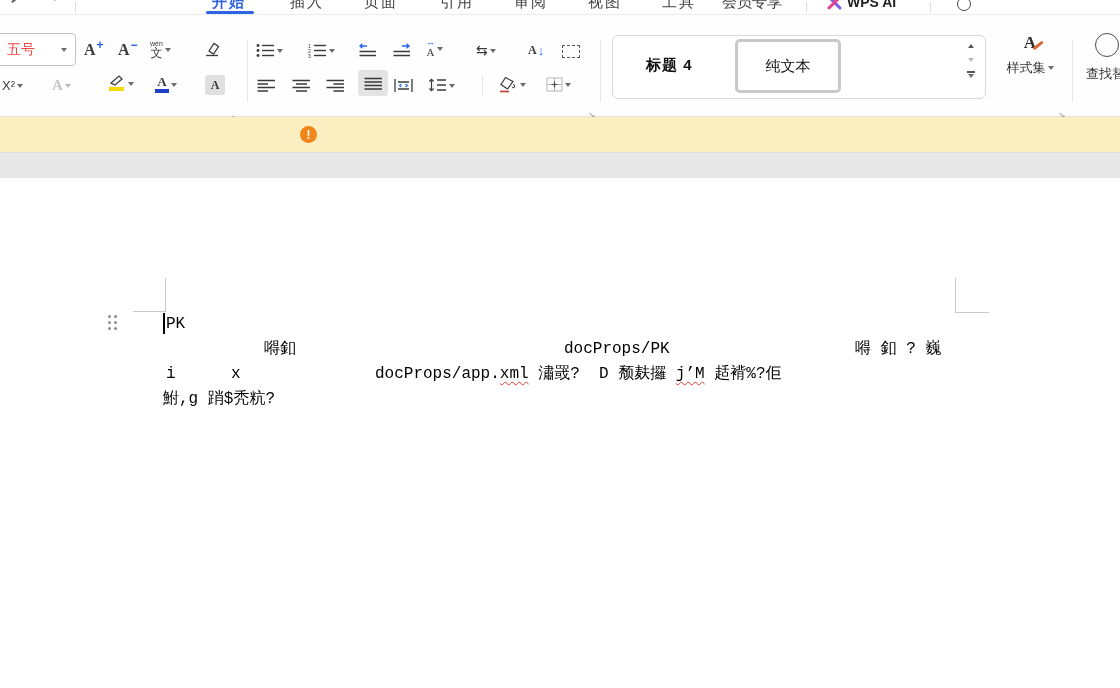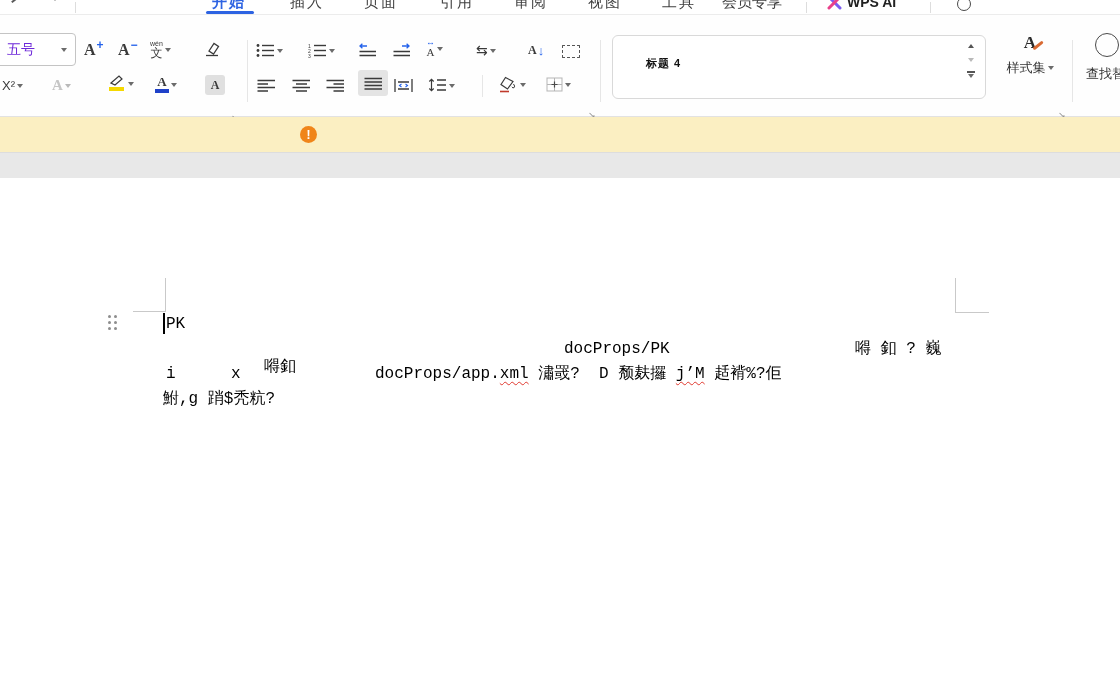--- a/index.html
+++ b/index.html
@@ -25,21 +25,21 @@
   .vdiv{position:absolute;width:1px;background:#e6e6e6}
   .ctl{position:absolute;display:flex;align-items:center;justify-content:center;gap:2px;
        height:26px;color:#3a3a3a;cursor:default}
   .chev{width:0;height:0;border:3.5px solid transparent;border-top:4px solid #6b6b6b;margin-top:4px}
   .chev.lite{border-top-color:#b9b9b9}
   .chevup{width:0;height:0;border:3.5px solid transparent;border-bottom:4px solid #555;margin-bottom:4px}
   .sel{background:#e4e4e4;border-radius:3px}
   .fontsize-box{position:absolute;left:-8px;top:33px;width:84px;height:33px;border:1px solid #c4c4c4;
                 border-radius:4px;background:#fff;display:flex;align-items:center;justify-content:space-between;
                 padding:0 8px 0 14px;box-sizing:border-box}
-  .fontsize-box span{font-size:14px;color:#6d28d9}
+  .fontsize-box span{font-size:14px;color:#ef4444}
   .bigA{font-size:16px;font-weight:bold;font-family:"Liberation Serif",serif}
   .supmark{color:#2563eb;font-size:12px;font-weight:bold;margin-left:-1px;transform:translateY(-5px)}
   .pinyin{display:flex;flex-direction:column;align-items:center;line-height:1}
   .pinyin .py{font-size:7px;color:#3a3a3a}
   .pinyin .ch{font-size:12px}
   .txt13{font-size:13px}
   .grayA{color:#c6c6c6;font-size:15px;font-weight:bold;font-family:"Liberation Serif",serif}
   .colorA{display:flex;flex-direction:column;align-items:center;line-height:1}
   .colorA .a{font-size:13px;font-weight:bold;font-family:"Liberation Serif",serif}
   .colorA .bar{width:14px;height:3.5px;margin-top:1px}
@@ -50,21 +50,21 @@
   .sortA{font-size:12px;font-weight:bold;font-family:"Liberation Serif",serif}
   .sortArr{color:#2563eb;font-size:13px;font-weight:bold;margin-left:-1px}
   .scaleWrap{display:flex;flex-direction:column;align-items:center;line-height:1}
   .scaleWrap .arr{font-size:9px;color:#2563eb}
   .scaleWrap .a{font-size:11px;font-family:"Liberation Serif",serif}
   .expand{position:absolute;font-size:9px;color:#8a8a8a}
 
   
   .gallery{position:absolute;left:612px;top:35px;width:372px;height:62px;border:1px solid #d9d9d9;
            border-radius:6px;background:#fff}
-  .gal-h4{position:absolute;left:33px;top:20px;font-size:11px;font-weight:bold;color:#111;letter-spacing:1px}
+  .gal-h4{position:absolute;left:33px;top:20px;font-size:15px;font-weight:bold;color:#111;letter-spacing:1px}
   .gal-plain{position:absolute;left:122px;top:3px;width:100px;height:48px;border:3px solid #c9c9c9;
              border-radius:5px;background:#fff;display:flex;align-items:center;justify-content:center;
              font-size:15px;color:#111}
   .gal-arrows{position:absolute;right:10px;top:5px;display:flex;flex-direction:column;align-items:center;gap:6px}
   .more-bar{width:8px;height:1.5px;background:#555;margin-bottom:1px}
   .styleset{position:absolute;left:998px;top:33px;width:64px;display:flex;flex-direction:column;align-items:center}
   .styleset .icA{font-size:17px;font-weight:bold;font-family:"Liberation Serif",serif;color:#2b2b2b;position:relative}
   .styleset .brush{position:absolute;left:8px;top:11px;width:12px;height:2.6px;background:#d96a33;
                    transform:rotate(-38deg);border-radius:2px}
   .styleset .lbl{margin-top:6px;font-size:13px;color:#333;display:flex;align-items:center;gap:2px}
@@ -294,20 +294,21 @@
     <path d="M8.5 1 V14 M1 7.5 H16" stroke="#b5b5b5" stroke-width="1"></path>
     <path d="M8.5 4.5 V10.5 M5.5 7.5 H11.5" stroke="#4a4a4a" stroke-width="1.2"></path>
   </svg>
   <span class="chev"></span>
 </div>
 <span class="expand" style="left:588px;top:110px">↘</span>
 <span class="vdiv" style="left:600px;top:40px;height:62px"></span>
 
 <div class="gallery">
   <span class="gal-h4">标题 4</span>
+  <span class="gal-plain">纯文本</span>
   <span class="gal-arrows">
     <span class="chevup"></span>
     <span class="chev lite" style="margin:0"></span>
     <span style="display:flex;flex-direction:column;align-items:center">
       <span class="more-bar"></span>
         <span class="chev" style="margin:0"></span>
     </span>
   </span>
 </div>
 <span class="expand" style="left:1058px;top:110px">↘</span>
@@ -348,21 +349,21 @@
     <span class="dot"></span>
     <span class="dot"></span>
   <span class="dot"></span>
     <span class="dot"></span>
     <span class="dot"></span>
 </div>
 <div class="caret"></div>
 
 <div class="doctext" style="left:166px;top:314px">PK</div>
 
-<div class="doctext" style="left:264px;top:357px">嘚釦</div>
+<div class="doctext" style="left:264px;top:339px">嘚釦</div>
 <div class="doctext" style="left:564px;top:339px">docProps/PK</div>
 <div class="doctext" style="left:855px;top:339px">嘚 釦 ? 巍</div>
 
 <div class="doctext" style="left:166px;top:364px">i</div>
 <div class="doctext" style="left:231px;top:364px">x</div>
 <div class="doctext" style="left:375px;top:364px"><span>docProps/app.</span><span class="sq">xml</span><span> 潚罭?  D 颓麸攞 </span><span class="sq">j’M</span><span> 趏褙%?佢</span></div>
 
 <div class="doctext" style="left:163px;top:389px">鮒,g 踃$秃粇?</div>
 
 </body></html>

